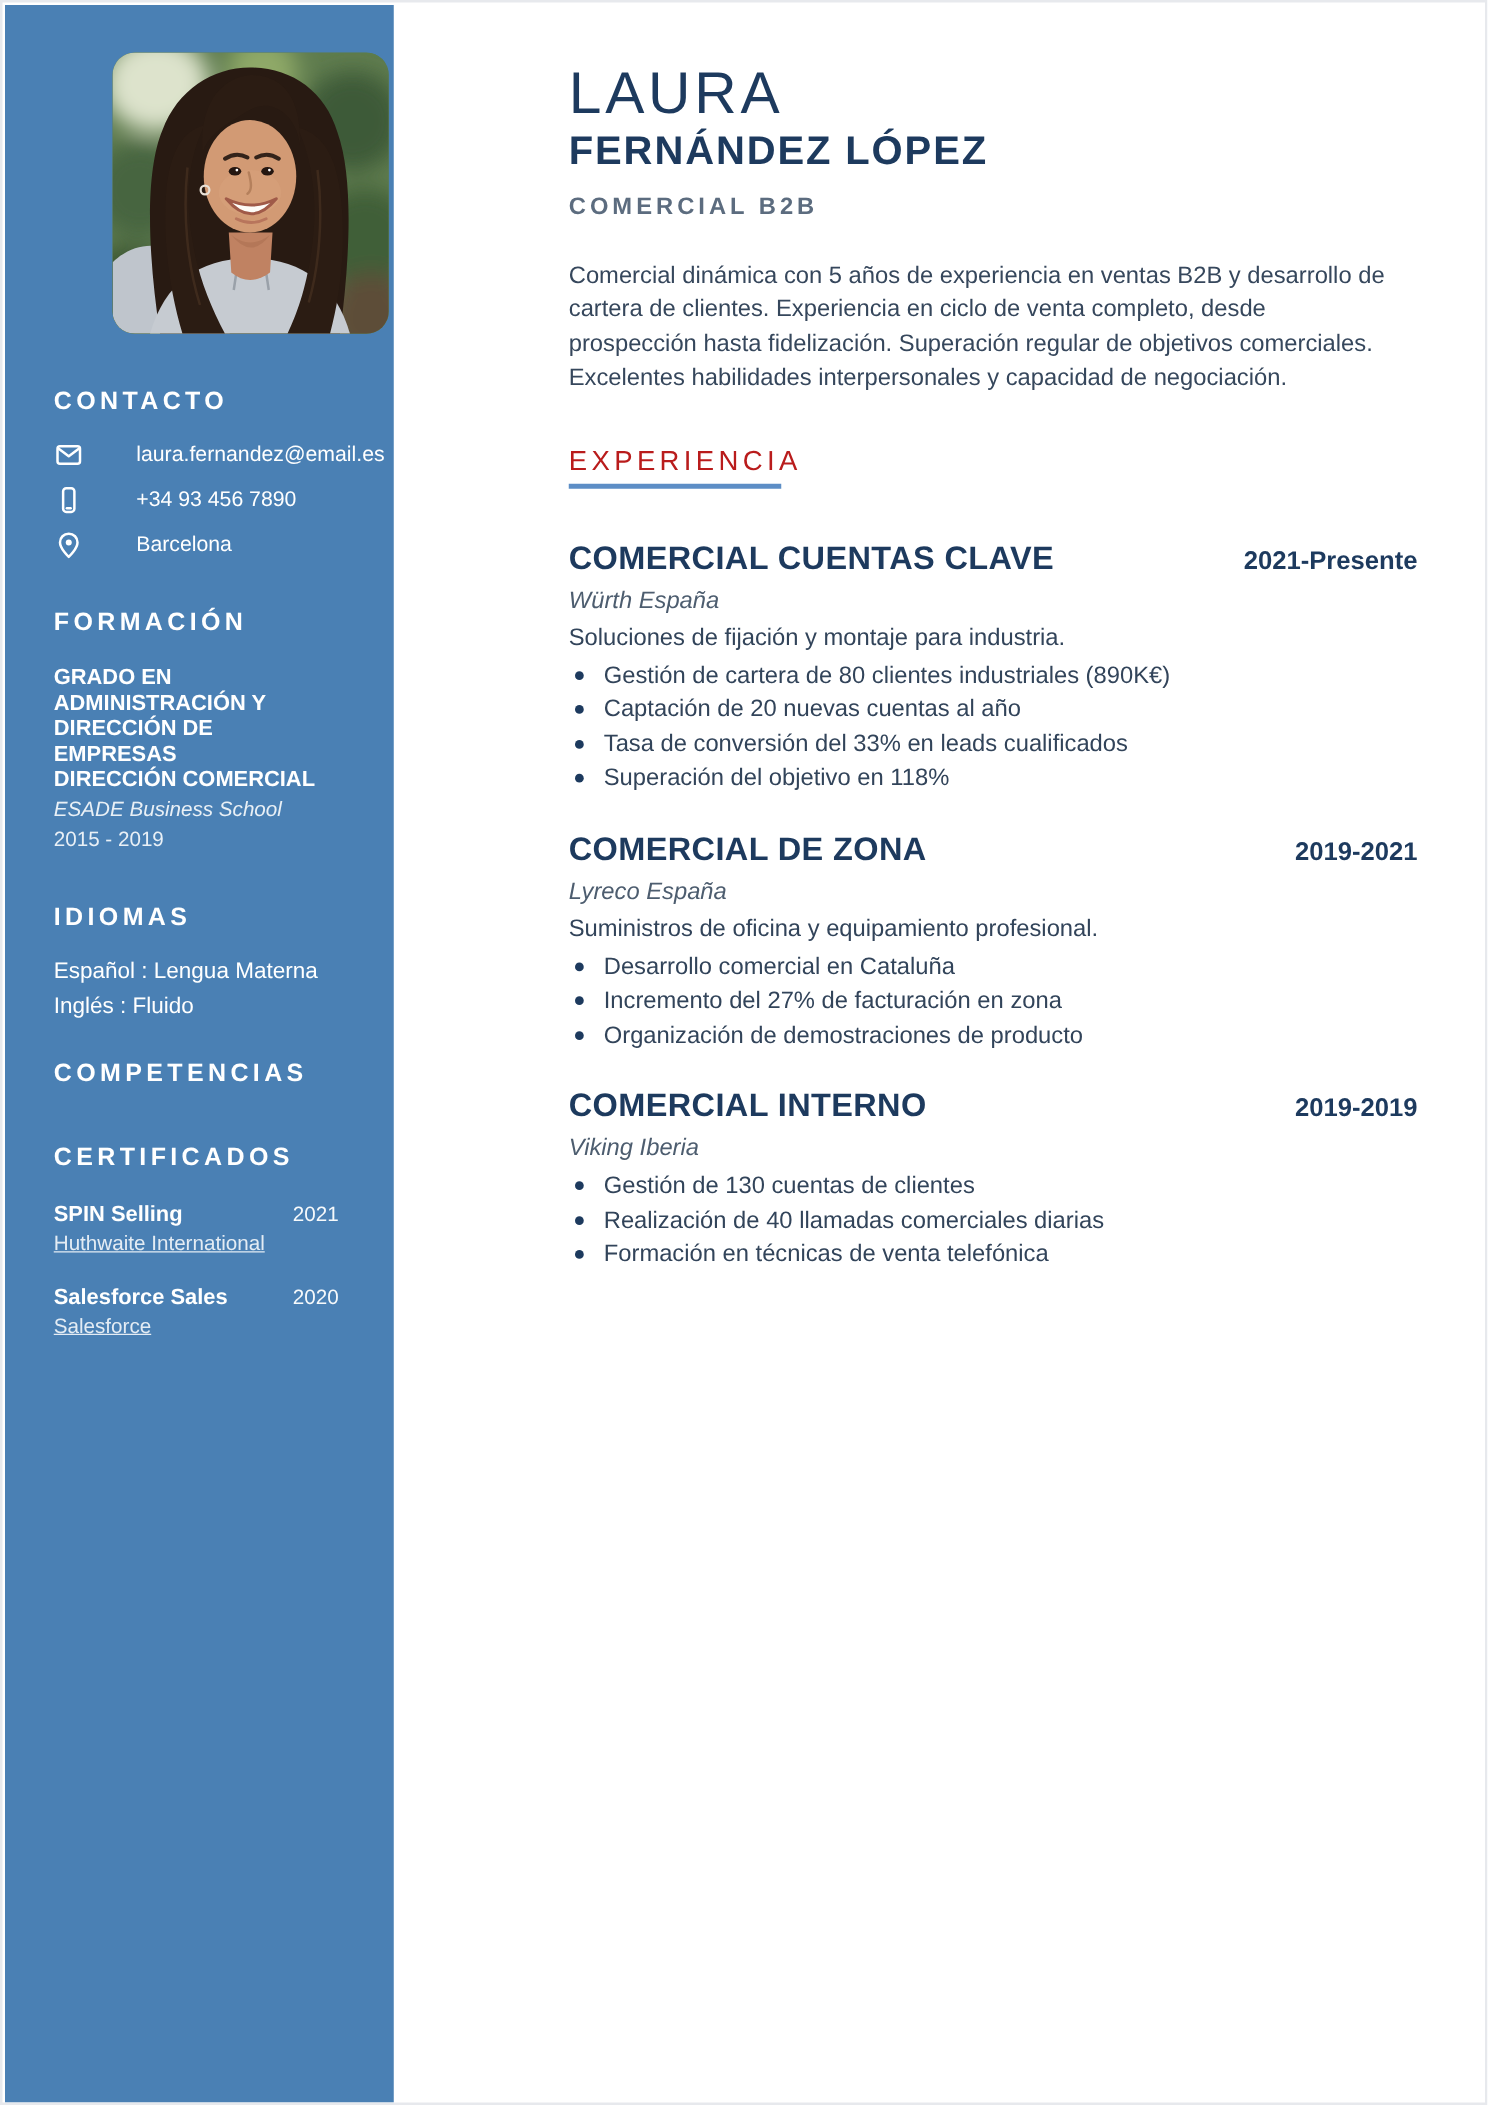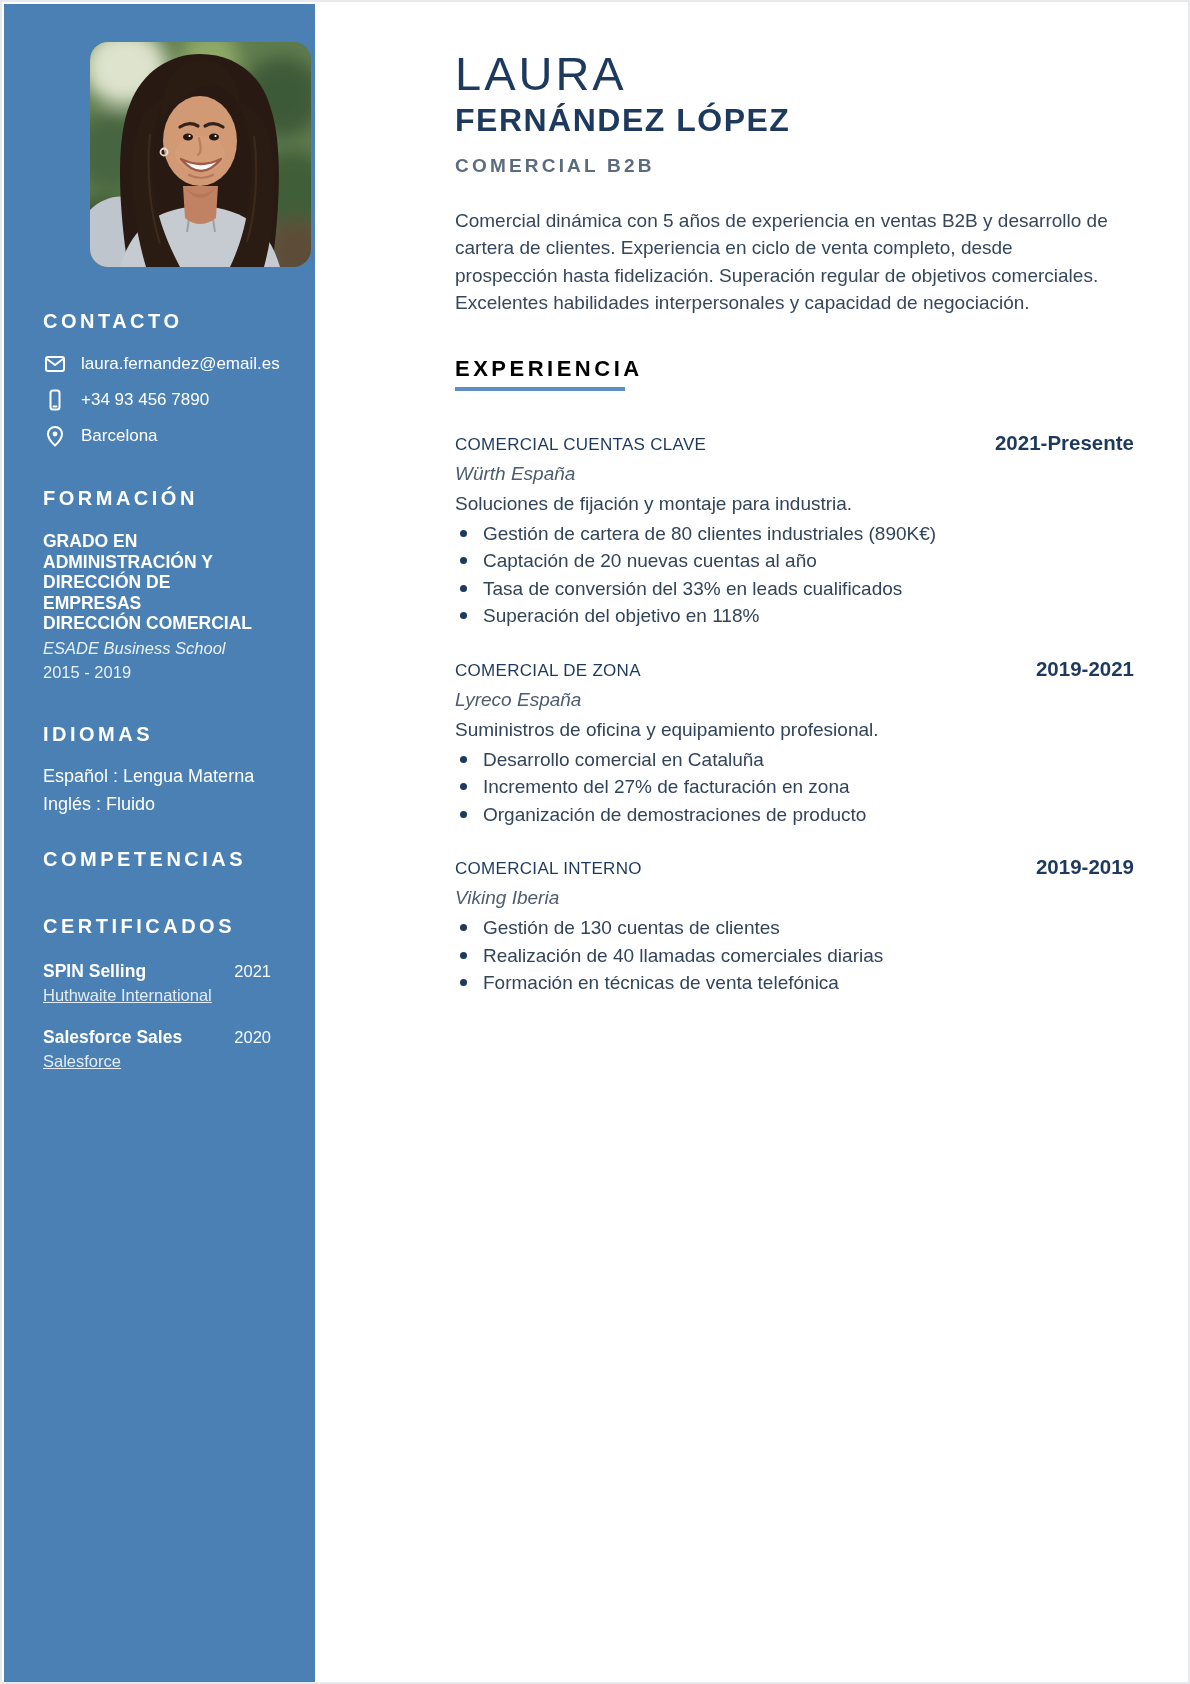--- a/index.html
+++ b/index.html
@@ -27,21 +27,21 @@
   .sb-heading{
     font-size:20px; font-weight:700; letter-spacing:3.5px; color:#ffffff;
   }
   .sb-heading.contact{ margin-top:43px; }
   .sb-heading.education{ margin-top:39px; }
   .sb-heading.languages{ margin-top:41px; }
   .sb-heading.skills{ margin-top:30px; }
   .sb-heading.certs{ margin-top:44px; }
 
   .c-list{ margin-top:19px; }
-  .c-item{ display:flex; align-items:center; margin-bottom:12px; }
+  .c-item{ display:flex; align-items:center; margin-bottom:12px;gap:28px; }
   .c-item .icn{ width:26px; height:24px; flex:0 0 26px; margin-right:12px; }
   .c-item .txt{ font-size:17px; color:#ffffff; }
 
   .degree{ margin-top:21px; }
   .degree div{ font-size:17.5px; font-weight:700; line-height:20.5px; }
   .school{ margin-top:5px; font-size:16.5px; font-style:italic; color:rgba(255,255,255,.88); }
   .years{ margin-top:5px; font-size:16.5px; color:rgba(255,255,255,.88); }
 
   .lang-list{ margin-top:16px; list-style:none; }
   .lang-list li{ font-size:18px; line-height:28px; }
@@ -67,31 +67,31 @@
   }
   .role{
     margin-top:17px; font-size:19px; font-weight:600; letter-spacing:3.2px;
     color:#5c6c7f;
   }
   .summary{
     margin-top:30px; max-width:657px; font-size:19px; line-height:27.5px;
     color:#36475c;
   }
   .exp-heading{
-    margin-top:39px; font-size:22px; font-weight:700; letter-spacing:3.5px;
-    color:#000000;
+    margin-top:39px; font-size:22px; font-weight:400; letter-spacing:3.5px;
+    color:#b91c1c;
   }
   .exp-underline{
     margin-top:5px; width:170px; height:4px; background:#5d8ec6;
   }
 
   .job{ margin-top:40px; }
   .job + .job{ margin-top:27px; }
   .job-head{ display:flex; justify-content:space-between; align-items:baseline; }
-  .job-title{ font-size:17px; font-weight:400; letter-spacing:.3px; color:#1d3a5e; }
+  .job-title{ font-size:26px; font-weight:700; letter-spacing:.3px; color:#1d3a5e; }
   .job-dates{ font-size:20.5px; font-weight:700; color:#1d3a5e; }
   .job-company{ margin-top:8px; font-size:19px; font-style:italic; color:#4d5d6f; }
   .job-desc{ margin-top:8px; font-size:19px; color:#32445a; }
   .job-bullets{ margin-top:5px; list-style:none; }
   .job-bullets li{
     position:relative; padding-left:28px; font-size:19px; line-height:27.5px;
     color:#32445a;
   }
   .job-bullets li::before{
     content:""; position:absolute; left:5px; top:10px;

